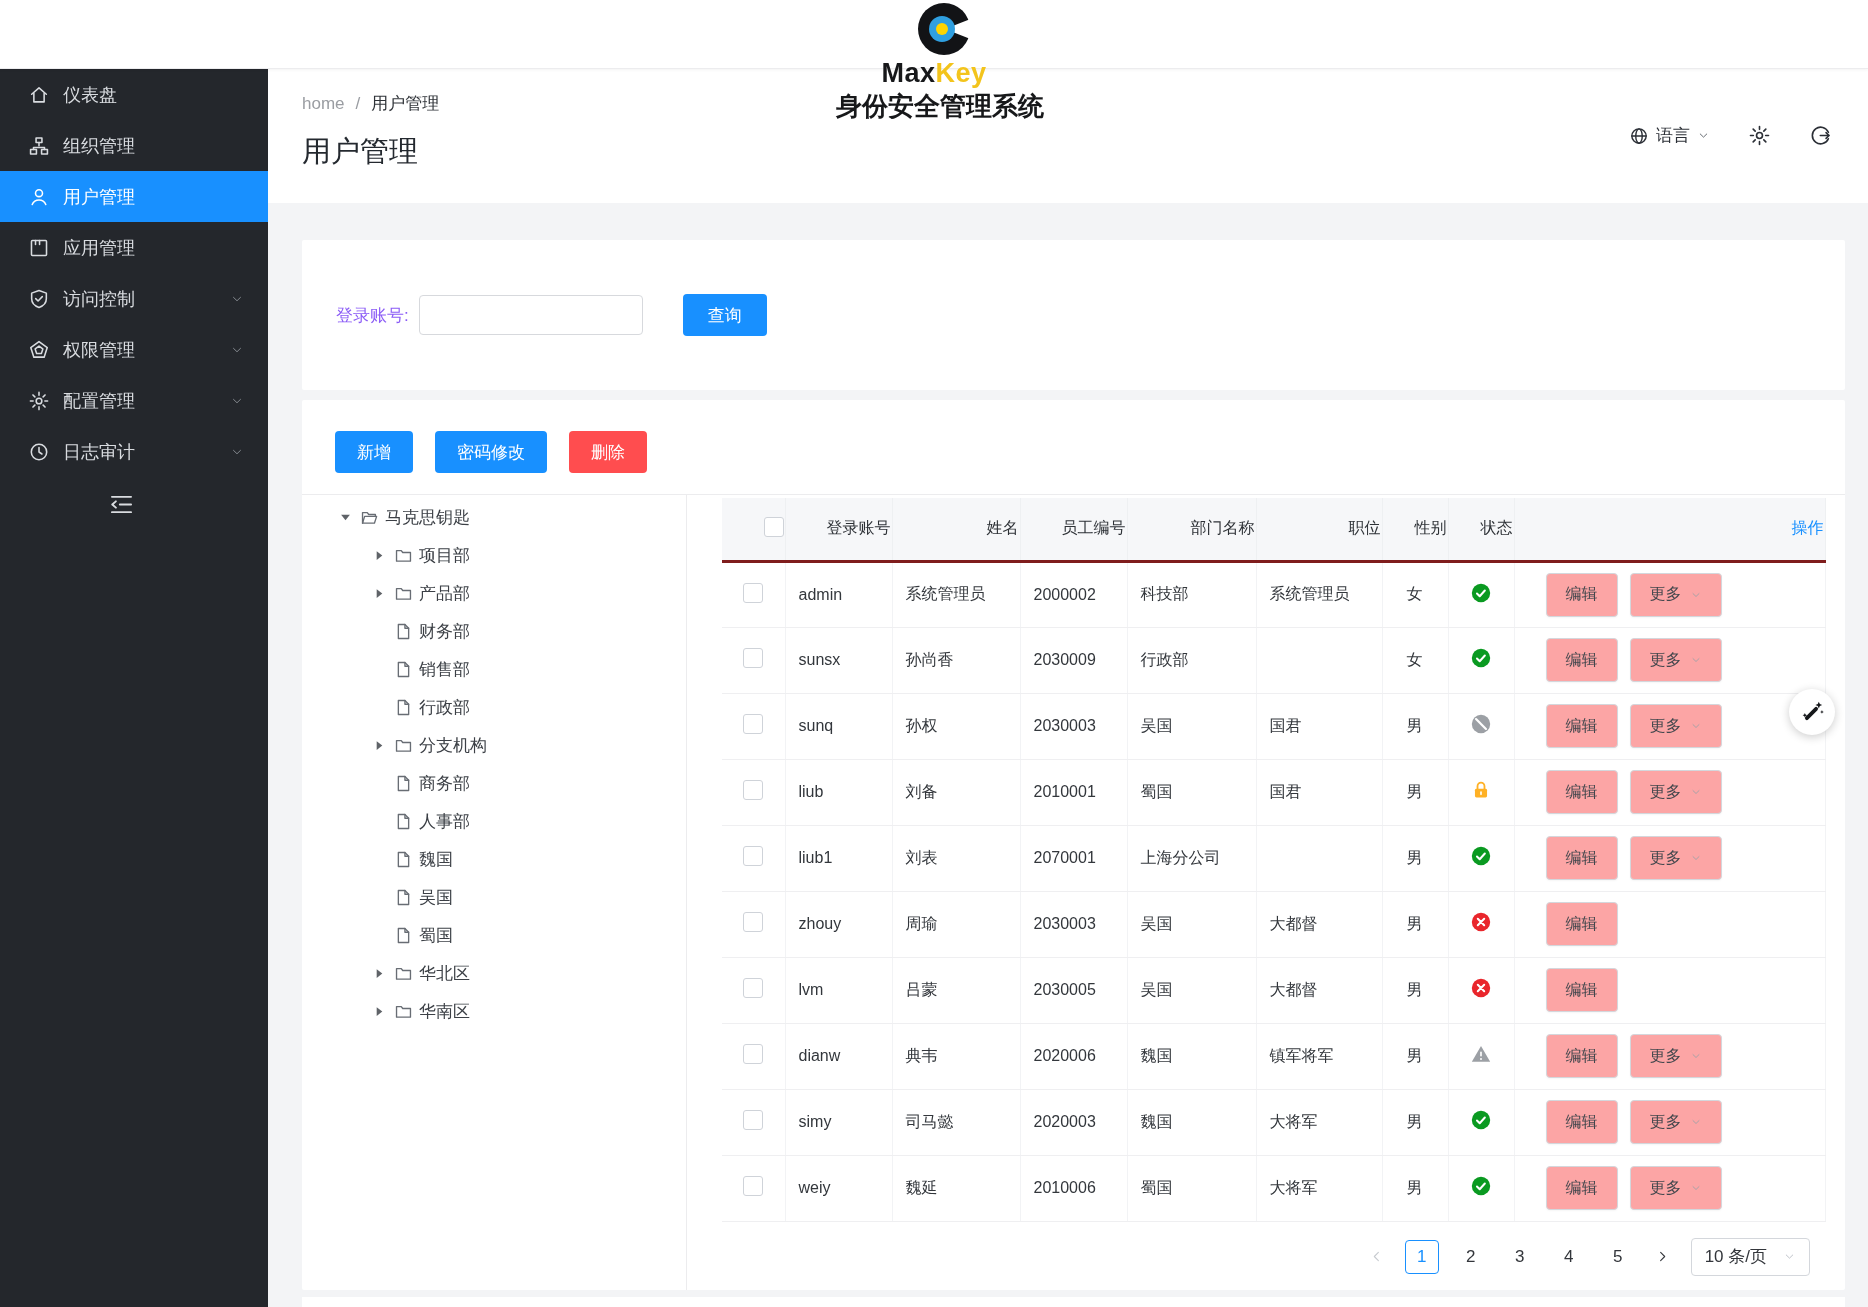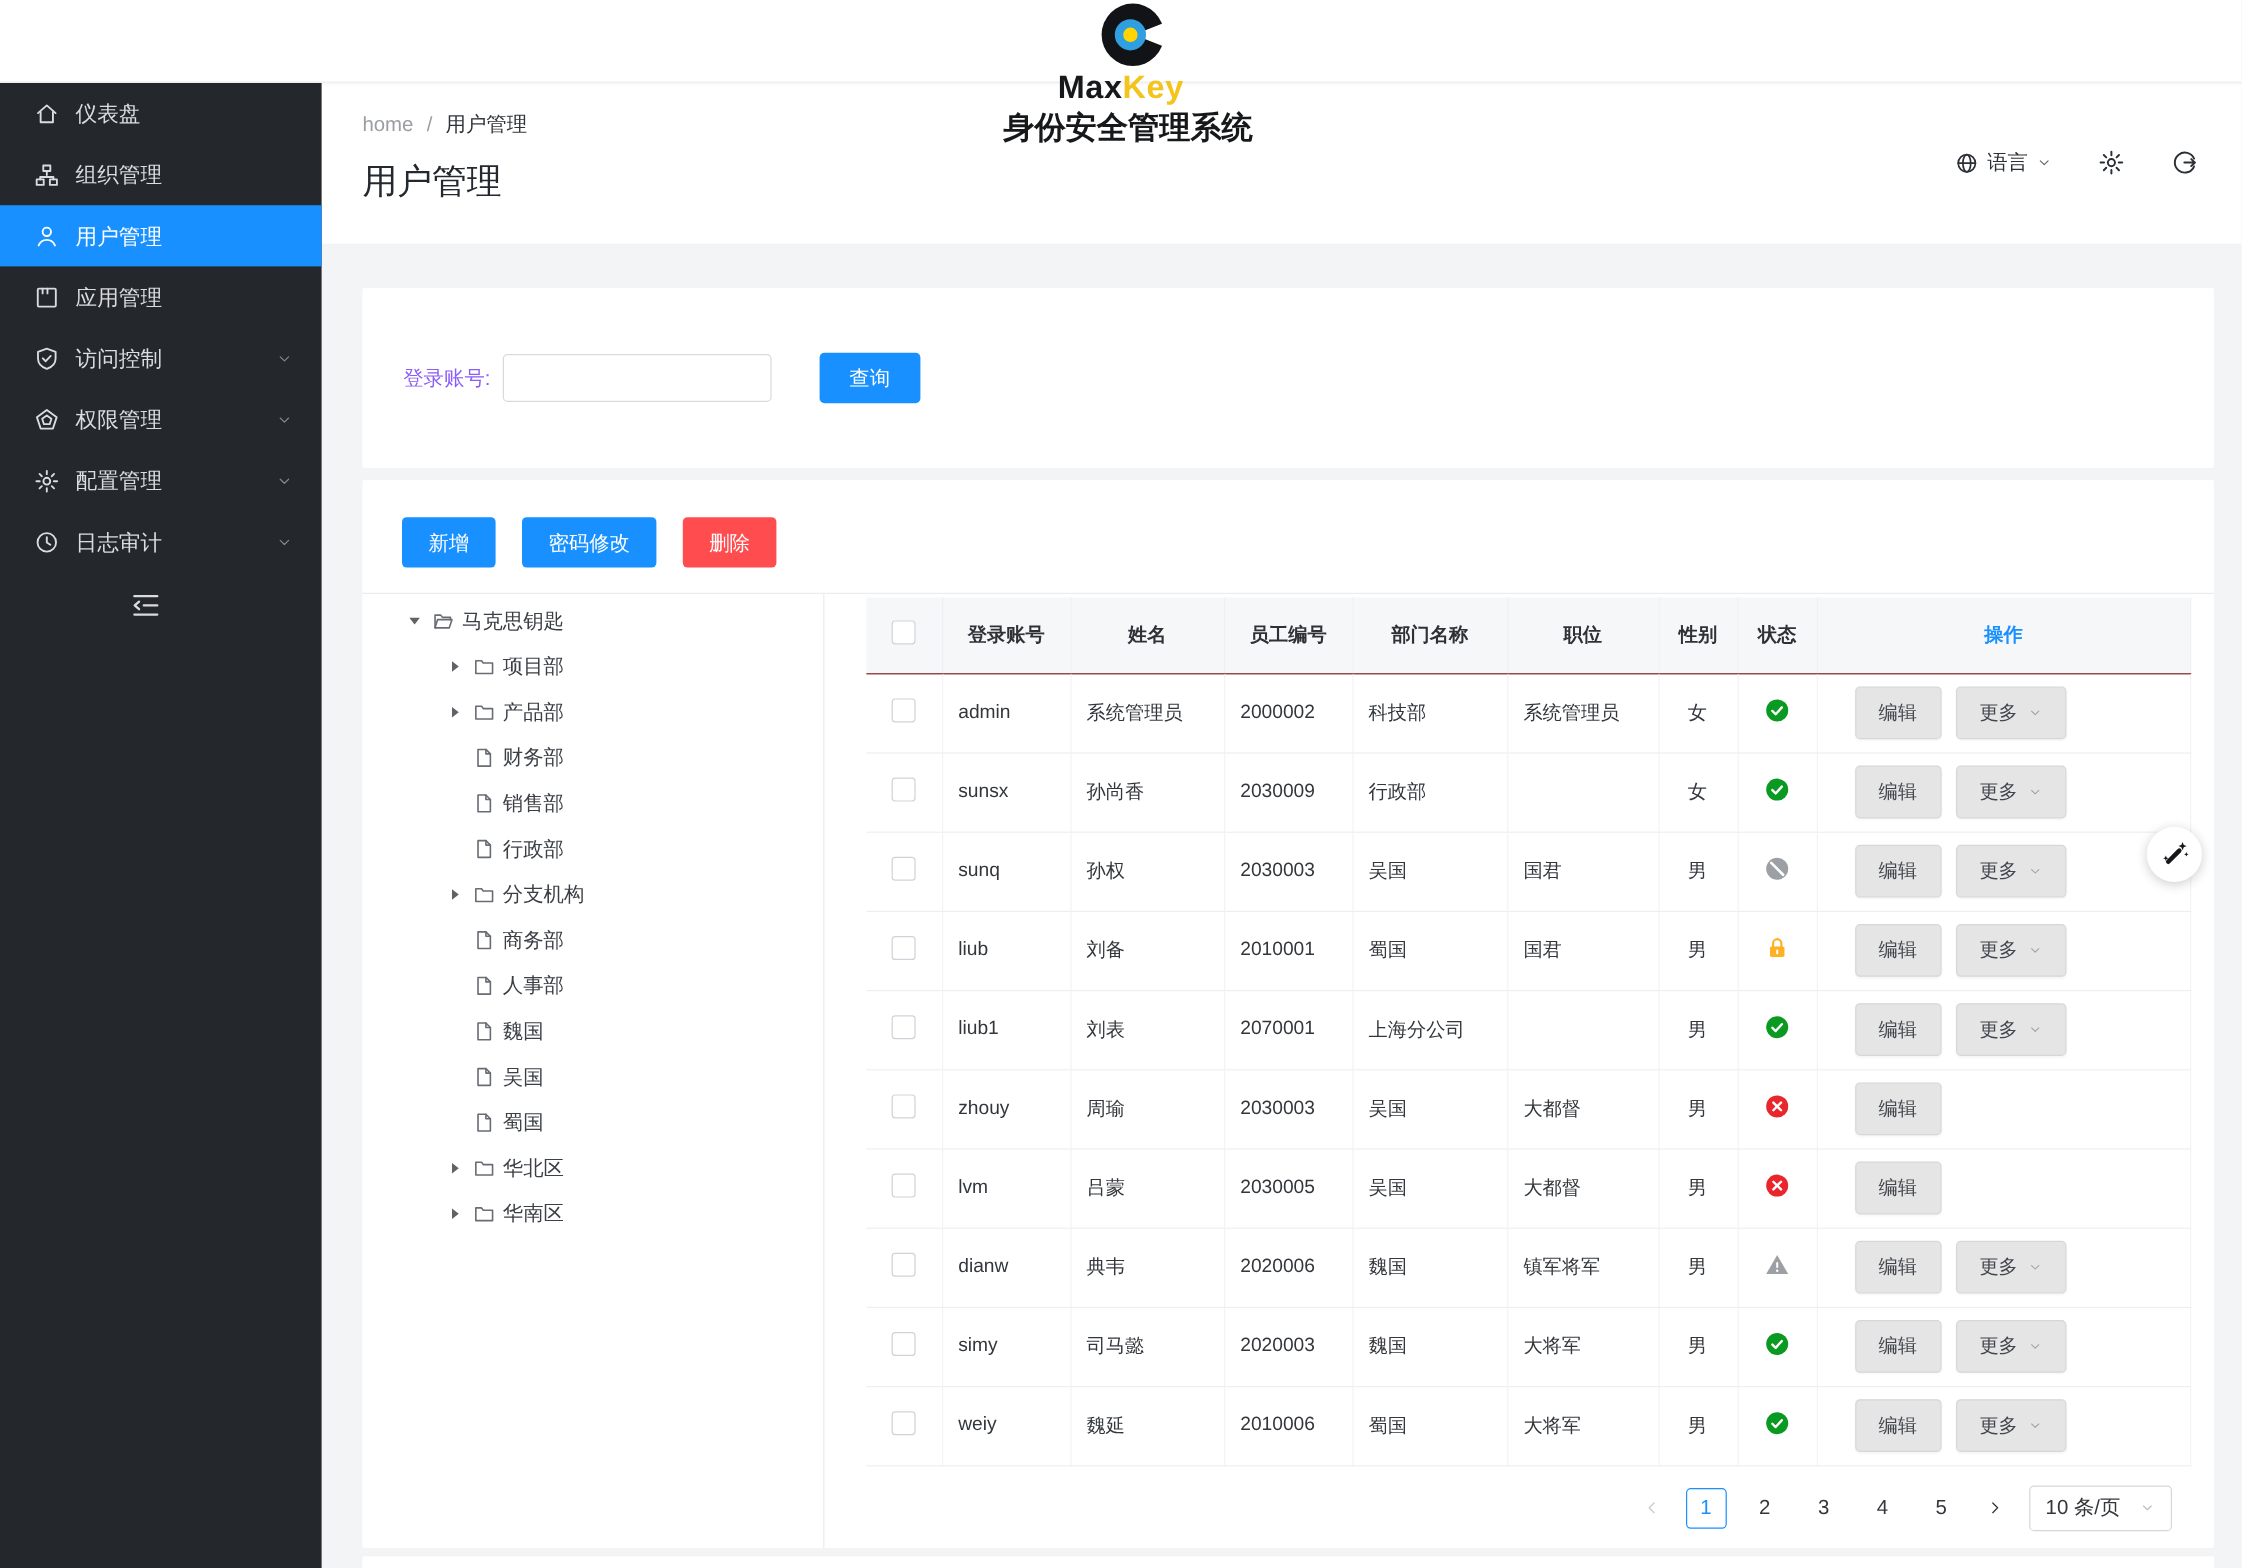--- a/index.html
+++ b/index.html
@@ -75,31 +75,31 @@
   .tree-item.lv0 { padding-left:36px; }
   .tree-item.lv1 { padding-left:70px; }
   .tree-item .caret { width:22px; flex:none; display:flex; justify-content:flex-start; color:#5f6368; }
   .tree-item .caret svg { width:15px; height:15px; }
   .tree-item .t-icon { width:25px; flex:none; color:#686d74; }
   .tree-item .t-icon svg { width:19px; height:19px; stroke:currentColor; }
 
   
   .table-panel { flex:1; min-width:0; padding:3px 0 0 35px; display:flex; flex-direction:column; }
   table.users { border-collapse:collapse; table-layout:fixed; width:1103px; font-size:16px; color:#33373c; }
-  table.users th { height:63px; background:#f6f7f9; font-weight:700; color:#2e3237;
-    border-bottom:1px solid #7f1d1d; border-right:1px solid #eef0f2; text-align:center; }
+  table.users th { height:63px; background:#f6f7f9; font-weight:400; color:#2e3237;
+    border-bottom:3px solid #7f1d1d; border-right:1px solid #eef0f2; text-align:right; }
   table.users th.op-col { color:#1890ff; }
   table.users td { height:66px; border-bottom:1px solid #efeff1; border-right:1px solid #f2f3f5;
     padding-left:13px; }
   table.users td.center { padding-left:0; text-align:center; }
   .checkbox { width:20px; height:20px; border:1px solid #cfd3d9; border-radius:3px; background:#fff;
     display:inline-block; cursor:pointer; }
   .status-wrap { display:inline-flex; align-items:center; justify-content:center; }
   .action-group { display:flex; align-items:center; gap:12px; padding-left:31px; }
-  .btn-plain { height:44px; padding:0 19px; background:#e5e5e5; border:1px solid #d4d7dc; border-radius:4px;
+  .btn-plain { height:44px; padding:0 19px; background:#fca5a5; border:1px solid #d4d7dc; border-radius:4px;
     font-size:16px; color:#43474d; cursor:pointer; font-family:inherit; display:inline-flex;
     align-items:center; gap:8px; box-shadow:0 1px 2px rgba(0,0,0,.04); }
   .btn-plain .chev svg { width:12px; height:12px; stroke:#9aa0a6; }
 
   
   .pager { height:70px; flex:none; display:flex; align-items:center; justify-content:flex-end;
     gap:15px; padding-right:35px; font-size:17px; color:#33363b; }
   .pg-arrow { width:26px; display:flex; justify-content:center; cursor:pointer; }
   .pg-arrow svg { width:15px; height:15px; stroke:currentColor; }
   .pg-arrow.disabled { color:#c6cacf; cursor:default; }

